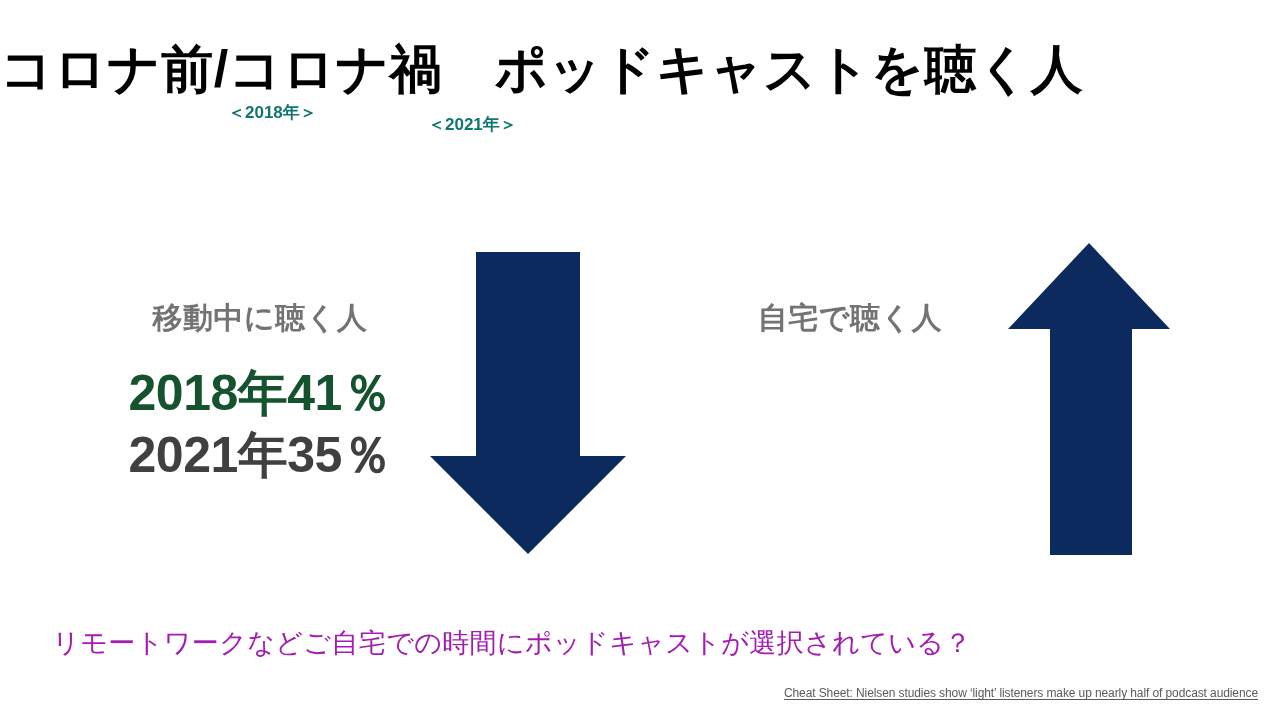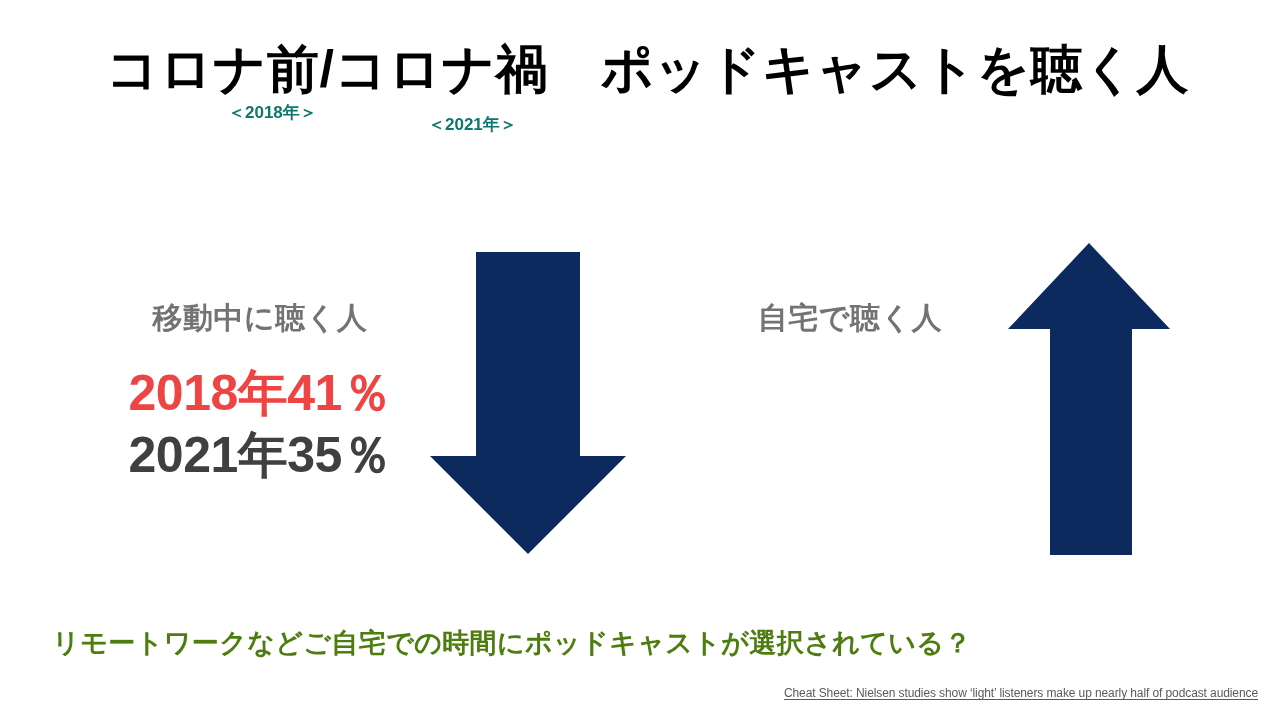--- a/index.html
+++ b/index.html
@@ -16,23 +16,22 @@
     font-family: "Liberation Sans", "DejaVu Sans", sans-serif;
     color: #000000;
   }
 
   
   .title-row {
     position: absolute;
     left: 0;
     top: 40px;
     width: 1215px;
-    text-align: center;
+    text-align: left;
     white-space: nowrap;
-    padding-left: 40px;
   }
   .title-text {
     display: inline-block;
     font-size: 52px;
     font-weight: bold;
     line-height: 58px;
     letter-spacing: 0.5px;
     color: #000000;
   }
   .subtitle {
@@ -66,42 +65,42 @@
   .stat-lines {
     margin-top: 18px;
   }
   .stat-line {
     font-size: 50px;
     font-weight: bold;
     line-height: 62px;
     letter-spacing: -0.5px;
     white-space: nowrap;
   }
-  .stat-line.before { color: #ef4444; margin-top: 24px; }
+  .stat-line.before { color: #14532d; margin-top: 24px; }
   .stat-line.after  { color: #404040; }
 
   
   .arrow {
     position: absolute;
   }
   #arrow-down { left: 430px; top: 252px; width: 196px; height: 302px; }
   #arrow-up   { left: 1008px; top: 243px; width: 162px; height: 312px; }
 
   
   #caption {
     position: absolute;
     left: 0;
     top: 624px;
     width: 1024px;
     text-align: center;
     font-size: 27px;
-    font-weight: bold;
+    font-weight: normal;
     line-height: 38px;
     letter-spacing: 0.4px;
-    color: #4d7c0f;
+    color: #a21caf;
     white-space: nowrap;
   }
 
   
   #source-link {
     position: absolute;
     right: 22px;
     top: 684px;
     font-size: 12px;
     line-height: 18px;

